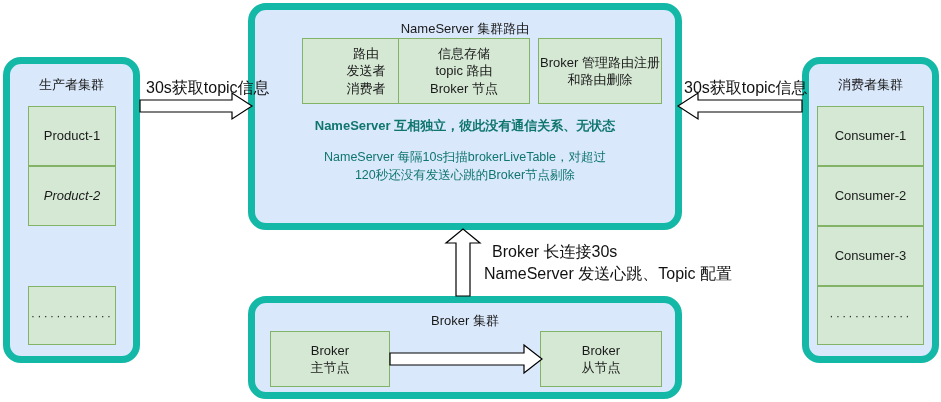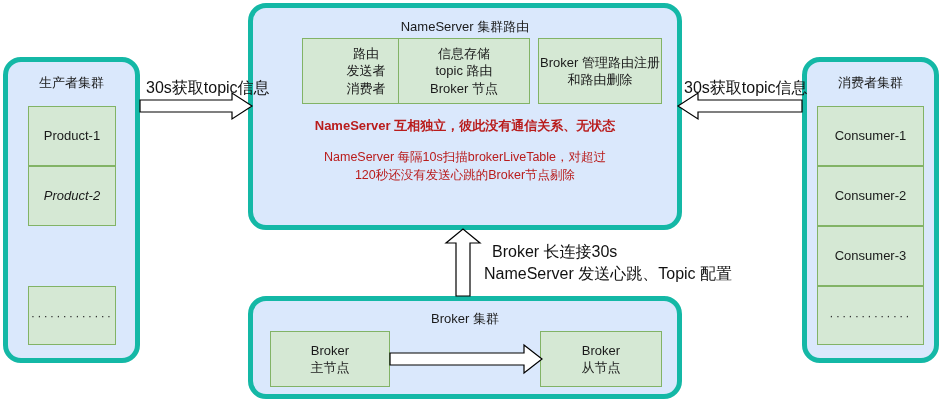--- a/index.html
+++ b/index.html
@@ -14,21 +14,21 @@
   #canvas {
     position: relative;
     width: 941px;
     height: 402px;
     background: #ffffff;
     overflow: hidden;
   }
   .panel {
     position: absolute;
     background: #dae8fc;
-    border: 5px solid #14b8a6;
+    border: 7px solid #14b8a6;
     border-radius: 18px;
     box-sizing: border-box;
   }
   .panel-title {
     position: absolute;
     left: 0;
     right: 0;
     text-align: center;
     font-size: 13px;
     color: #1a1a1a;
@@ -53,21 +53,21 @@
   .dots {
     letter-spacing: 2px;
     font-size: 13px;
     color: #333;
   }
   .ns-note {
     position: absolute;
     text-align: center;
     font-size: 12.5px;
     line-height: 1.45;
-    color: #b91c1c;
+    color: #0f766e;
     white-space: nowrap;
   }
   .ns-note.bold {
     font-weight: bold;
     font-size: 13px;
   }
   .edge-label {
     position: absolute;
     font-size: 16px;
     color: #111;

